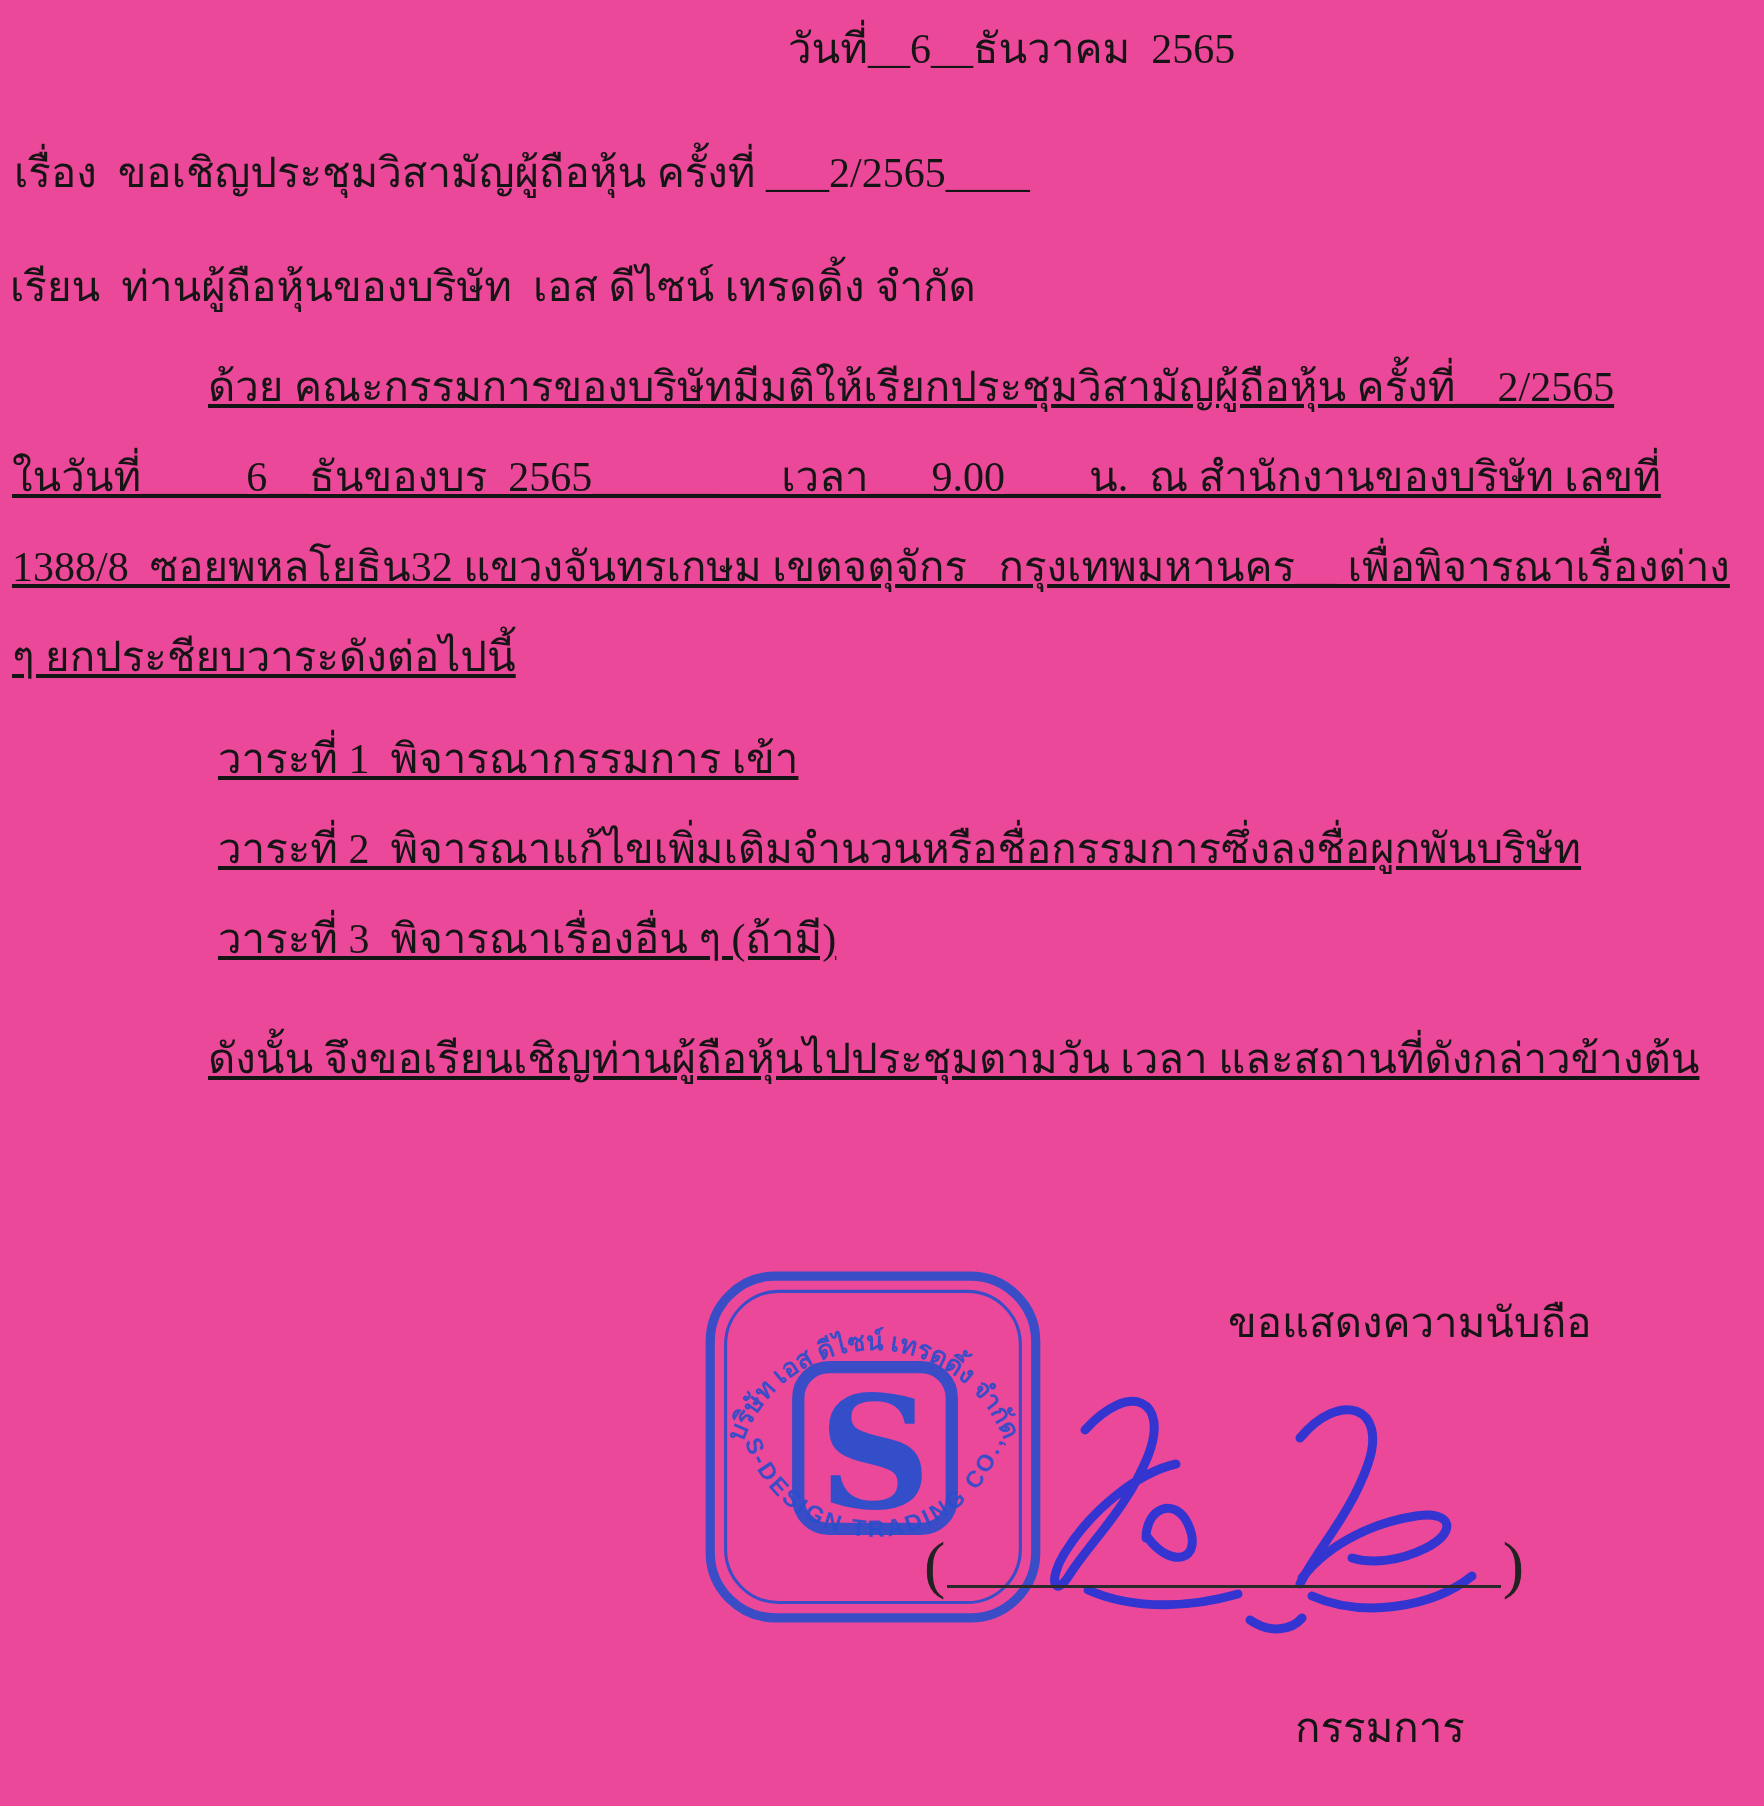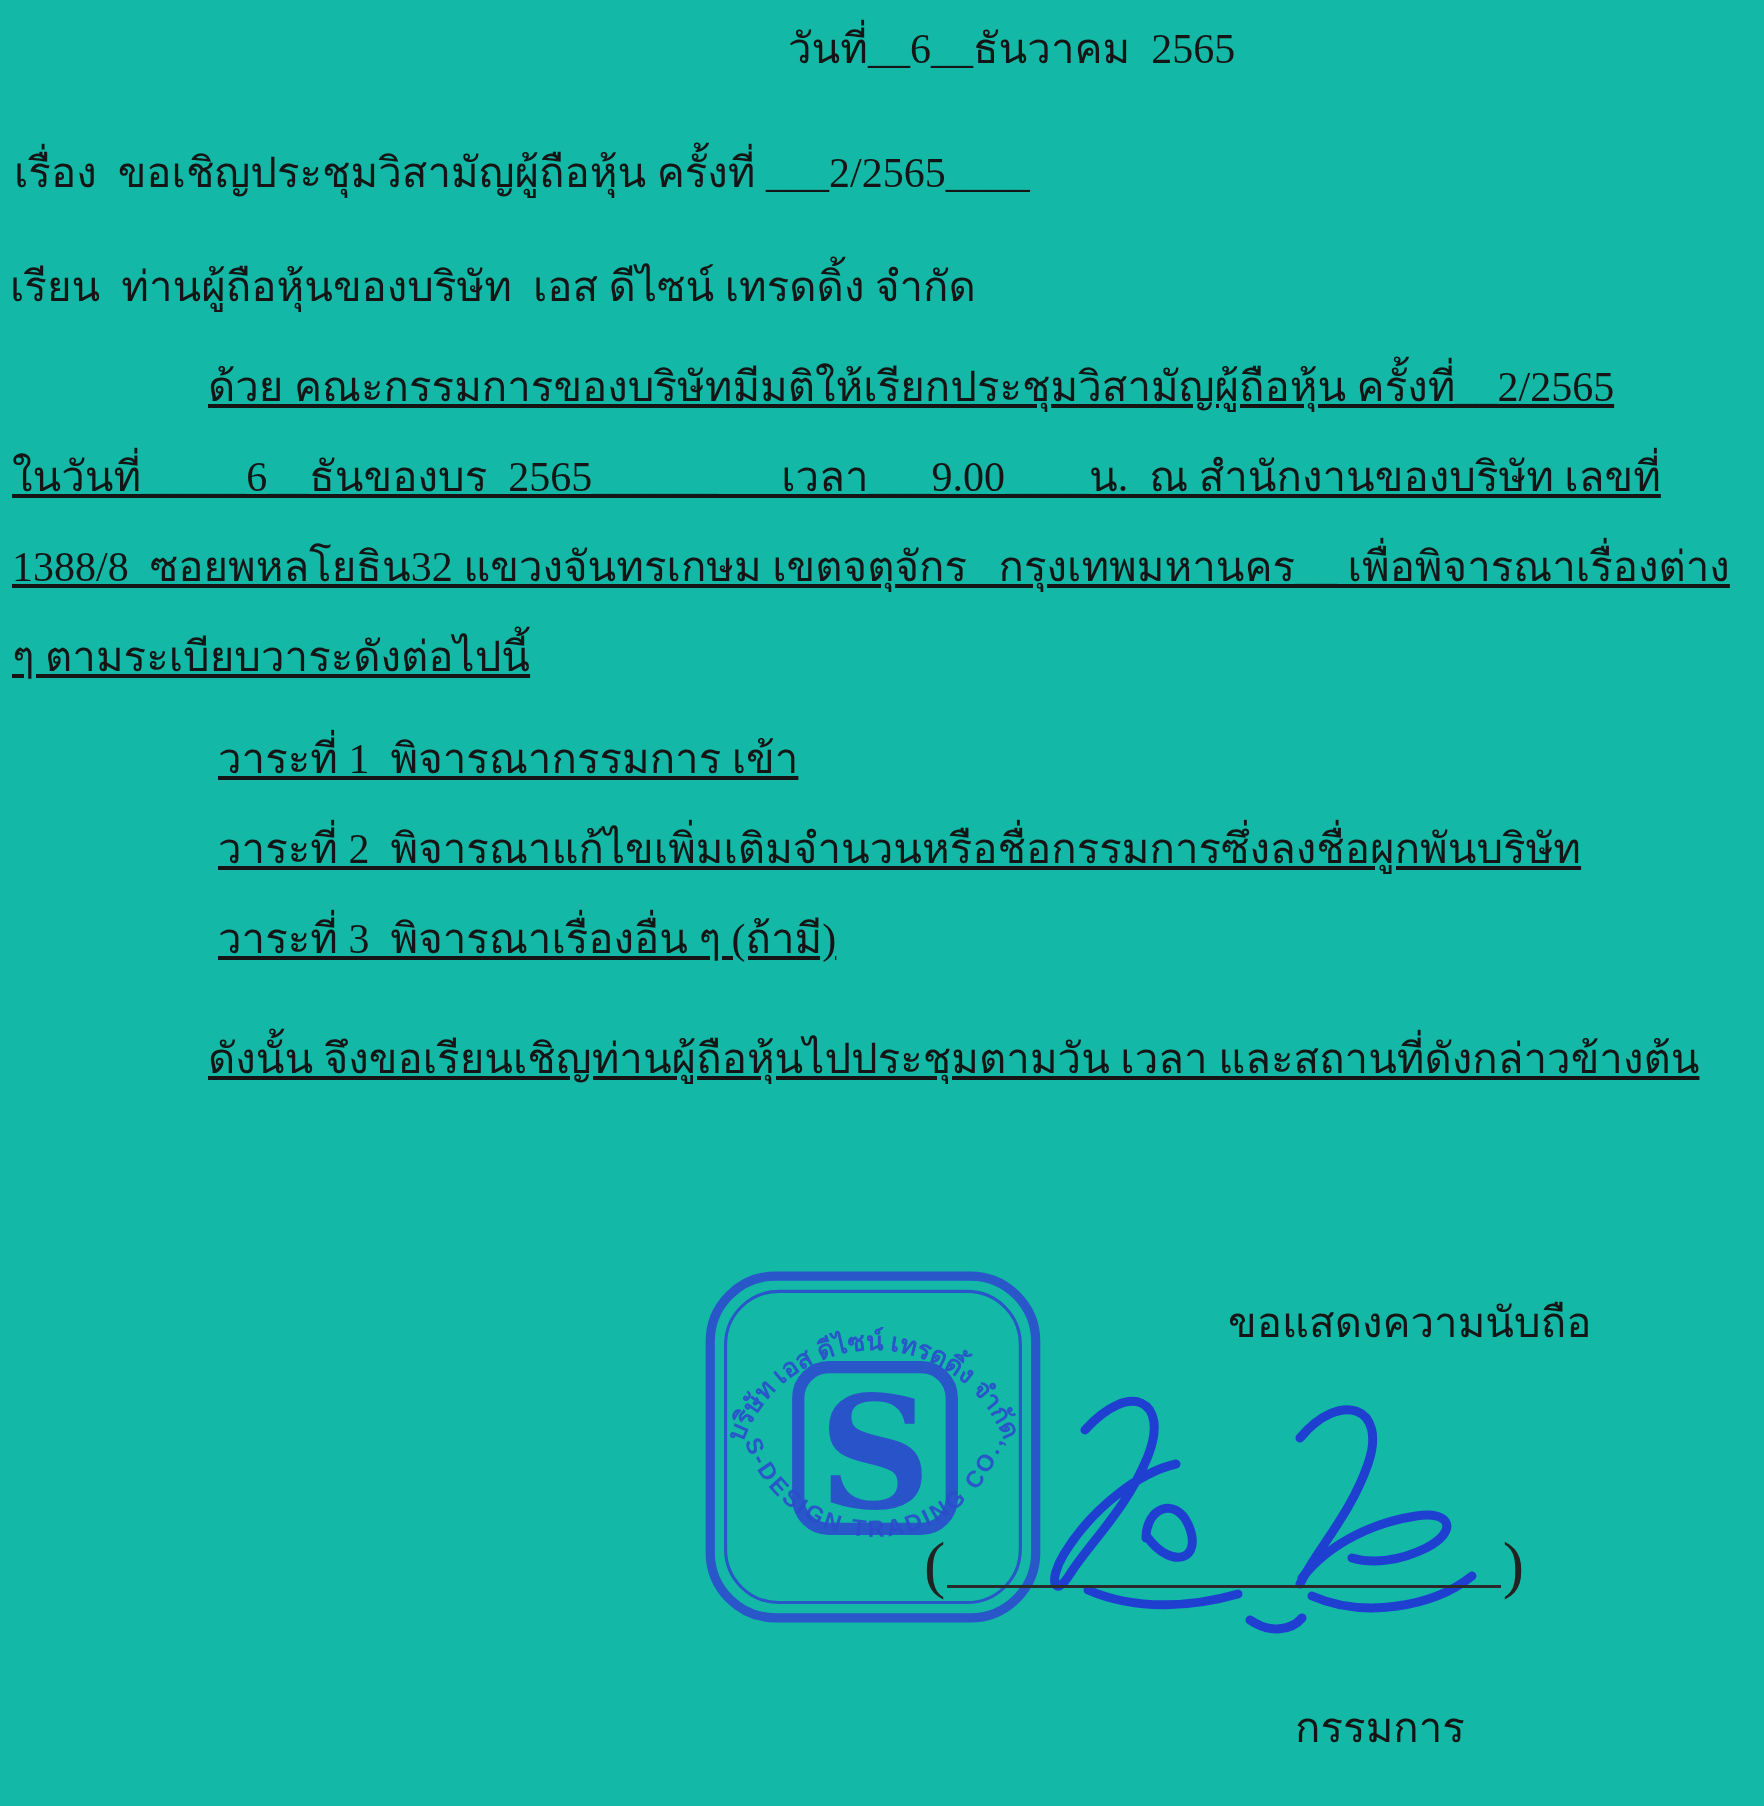--- a/index.html
+++ b/index.html
@@ -1,19 +1,19 @@
 <!DOCTYPE html>
 <html lang="th"><head>
 <meta charset="utf-8">
 <style>
   html,body{margin:0;padding:0;background:#e8e8e6;}
   .page{
     position:relative;
     width:1764px;height:1806px;
-    background:#14b8a6;
+    background:#ec4899;
     font-family:"Liberation Serif","DejaVu Serif",serif;
     color:#151515;
     overflow:hidden;
   }
   .txt{position:absolute;white-space:pre;font-size:42px;line-height:1.2;}
   .para{position:absolute;}
   .para .line{white-space:pre;font-size:42px;height:90px;line-height:90px;}
   .para .line.indent{padding-left:196px;}
   .agenda .line{padding-left:206px;}
   .date-line{top:24px;left:788px;}
@@ -43,21 +43,21 @@
   <div class="txt date-line">วันที่__6__ธันวาคม  2565</div>
 
   <div class="txt subject-line">เรื่อง  ขอเชิญประชุมวิสามัญผู้ถือหุ้น ครั้งที่ ___2/2565____</div>
 
   <div class="txt to-line">เรียน  ท่านผู้ถือหุ้นของบริษัท  เอส ดีไซน์ เทรดดิ้ง จำกัด</div>
 
   <div class="para body-para">
     <div class="line indent">ด้วย คณะกรรมการของบริษัทมีมติให้เรียกประชุมวิสามัญผู้ถือหุ้น ครั้งที่__2/2565</div>
     <div class="line">ในวันที่_____6__ธันของบร  2565______      เวลา___9.00____น.  ณ สำนักงานของบริษัท เลขที่</div>
     <div class="line">1388/8  ซอยพหลโยธิน32 แขวงจันทรเกษม เขตจตุจักร   กรุงเทพมหานคร__ เพื่อพิจารณาเรื่องต่าง</div>
-    <div class="line">ๆ ตามระเบียบวาระดังต่อไปนี้</div>
+    <div class="line">ๆ ยกประชียบวาระดังต่อไปนี้</div>
   </div>
 
   <div class="para agenda">
     <div class="line">วาระที่ 1  พิจารณากรรมการ เข้า</div>
     <div class="line">วาระที่ 2  พิจารณาแก้ไขเพิ่มเติมจำนวนหรือชื่อกรรมการซึ่งลงชื่อผูกพันบริษัท</div>
     <div class="line">วาระที่ 3  พิจารณาเรื่องอื่น ๆ (ถ้ามี)</div>
   </div>
 
   <div class="para closing-para">
     <div class="line indent">ดังนั้น จึงขอเรียนเชิญท่านผู้ถือหุ้นไปประชุมตามวัน เวลา และสถานที่ดังกล่าวข้างต้น</div>

